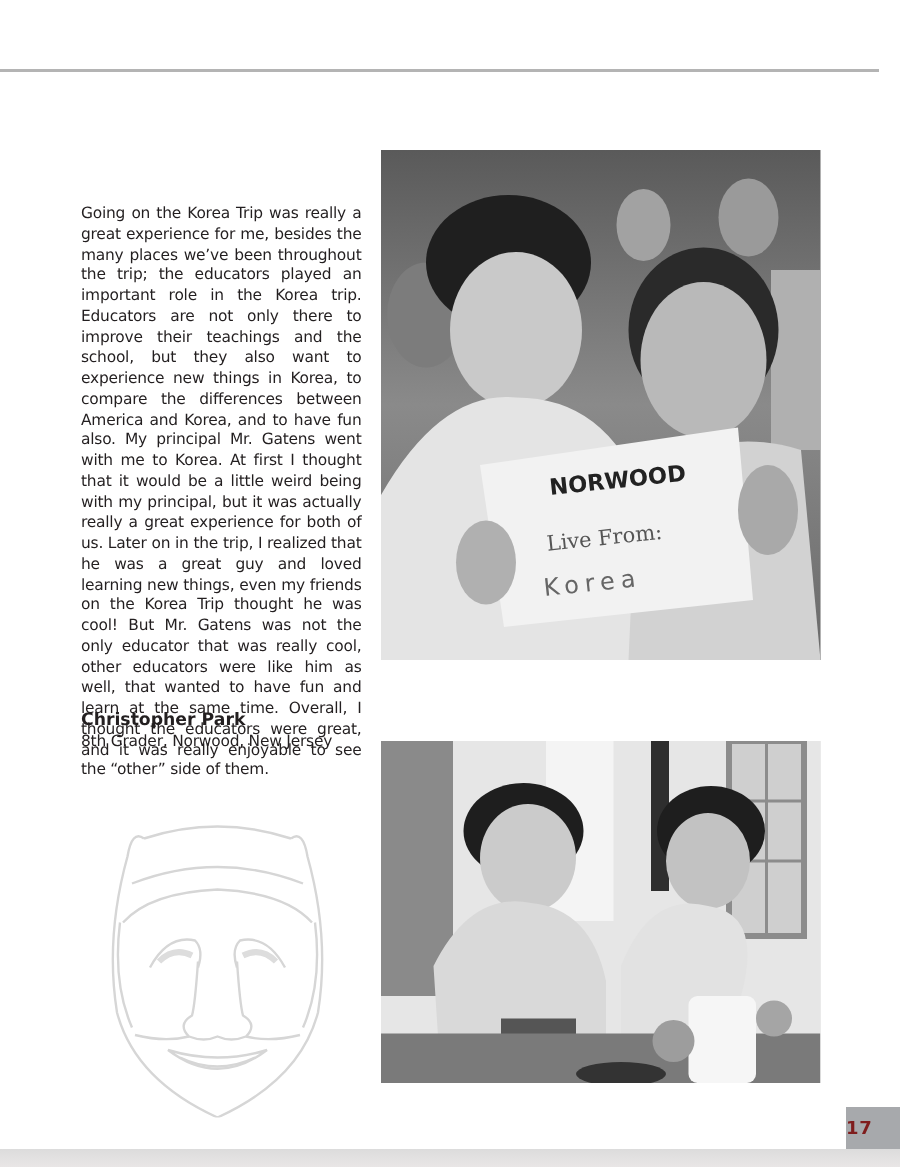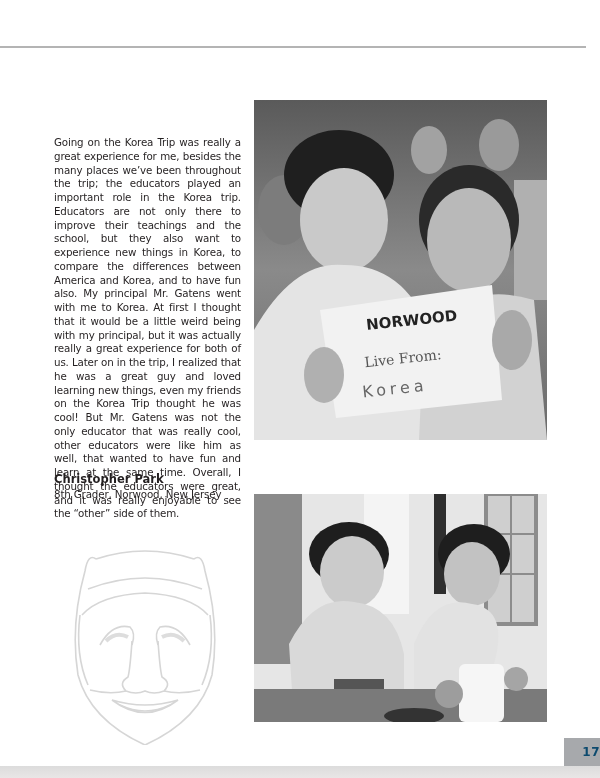--- a/index.html
+++ b/index.html
@@ -33,22 +33,22 @@
       position: absolute; background: #7a7a7a; overflow: hidden;
     }
     .photo-1 { left: 254px; top: 100px; width: 293px; height: 340px; }
     .photo-2 { left: 254px; top: 494px; width: 293px; height: 228px; background: #d8d8d8; }
     .photo svg { display: block; width: 100%; height: 100%; }
     .mask {
       position: absolute; left: 60px; top: 545px; width: 170px; height: 200px;
     }
     .page-number-box {
       position: absolute; left: 564px; top: 738px; width: 36px; height: 28px;
-      background: #a7a9ac; color: #0c4a6e;
-      font-size: 12px; font-weight: bold; line-height: 28px; text-align: right;
+      background: #a7a9ac; color: #7f1d1d;
+      font-size: 12px; font-weight: bold; line-height: 28px; text-align: left;
       letter-spacing: 0.5px;
     }
     .bottom-strip {
       position: absolute; left: 0; top: 766px; width: 600px; height: 12px;
       background: linear-gradient(#dcdcdc, #e9e6e6);
     }
   </style>
 </head>
 <body>
 

